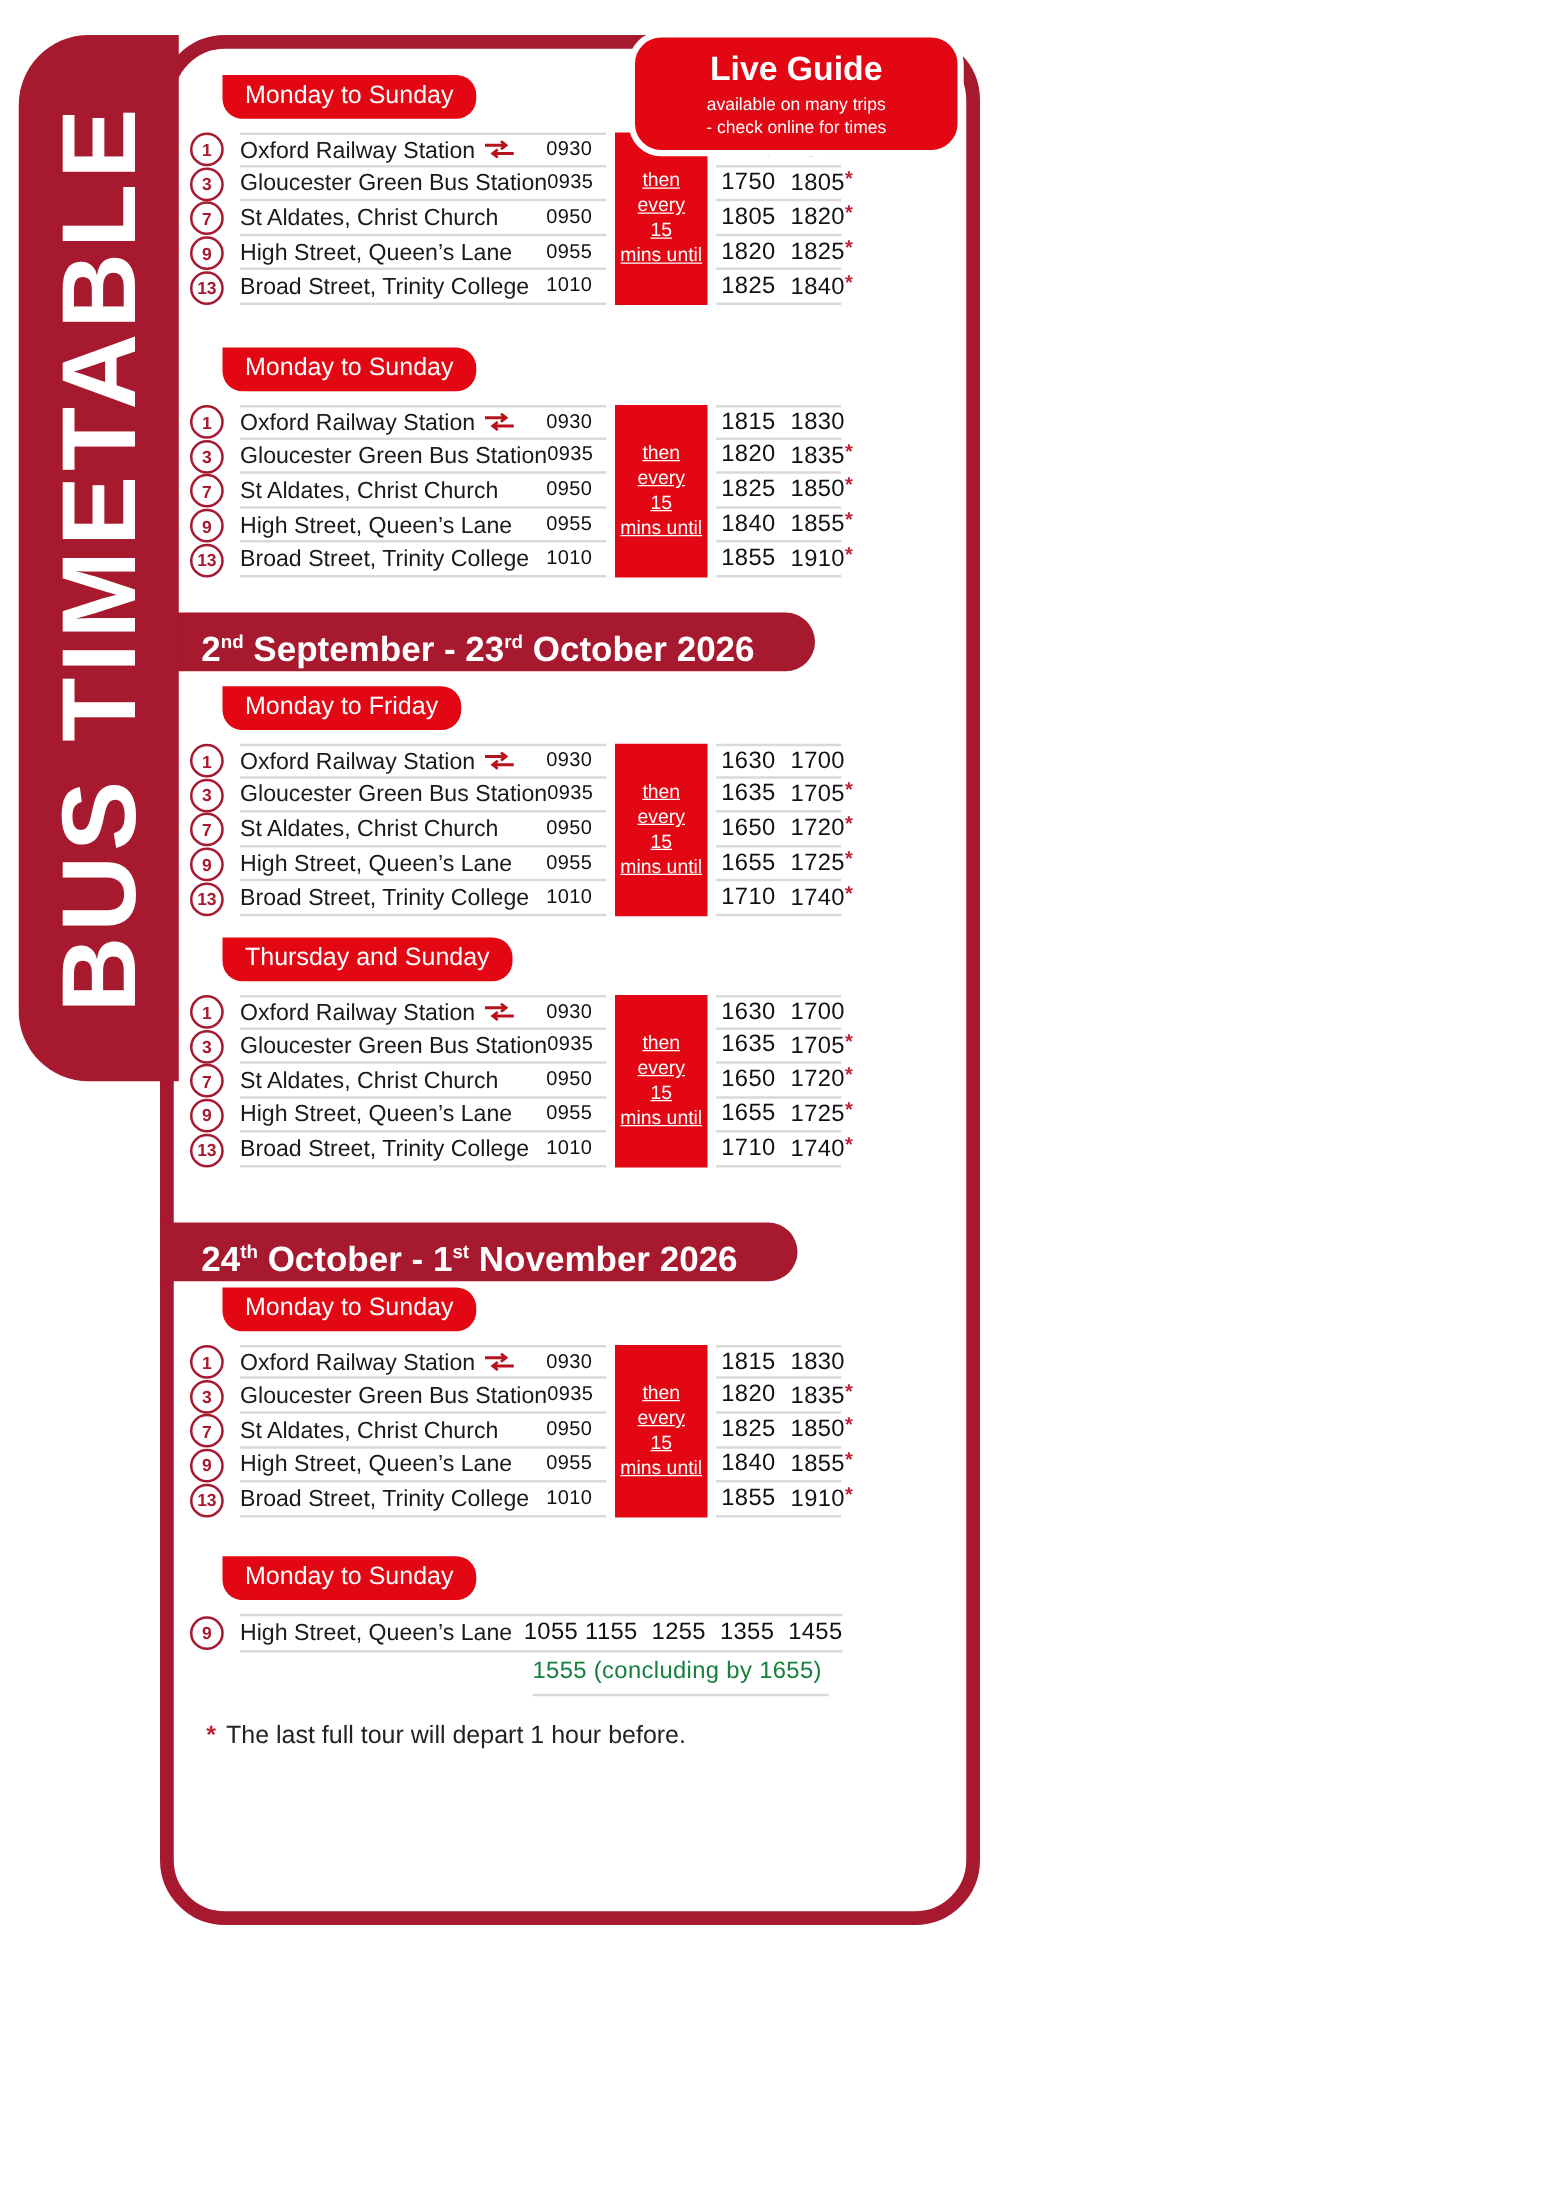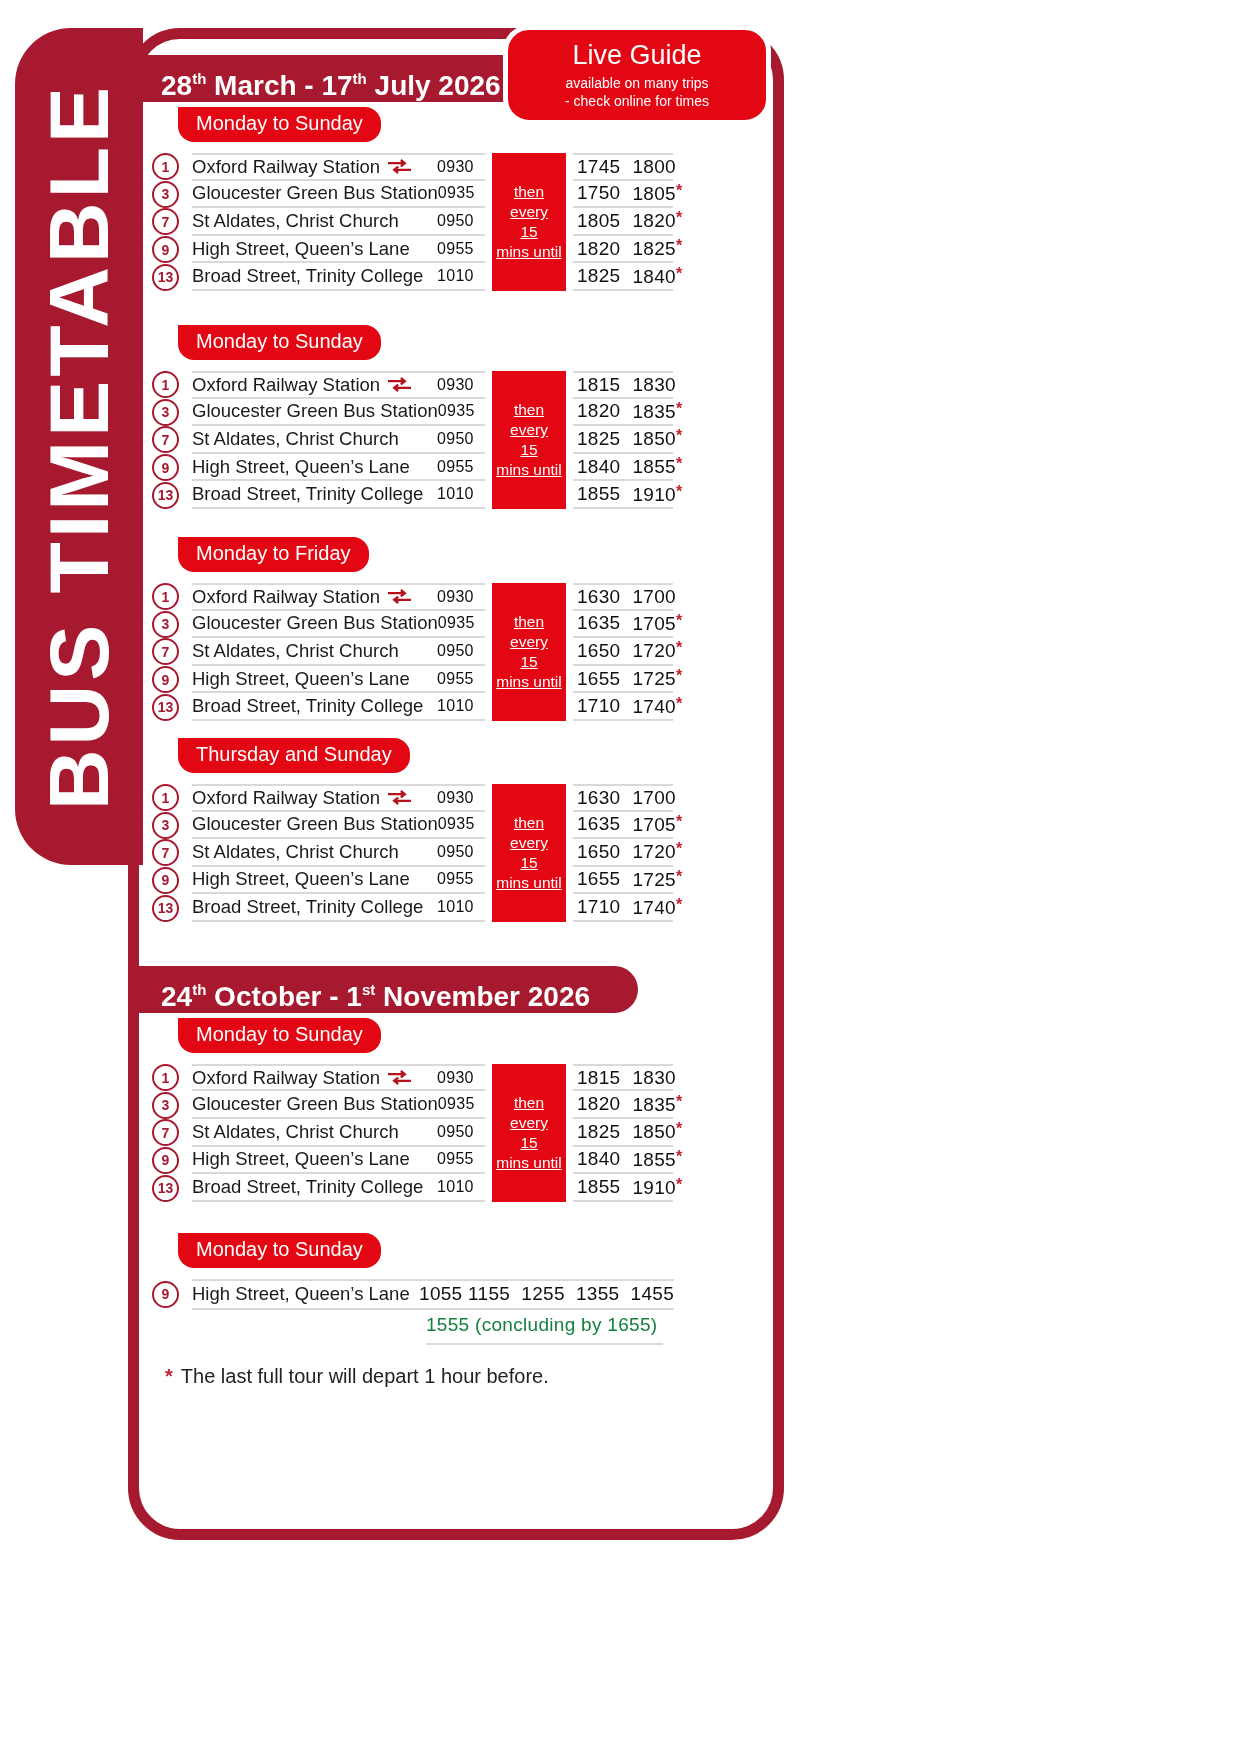--- a/index.html
+++ b/index.html
@@ -24,21 +24,21 @@
   .sidebar-title{
     color:#fff;font-weight:bold;font-size:84px;letter-spacing:4px;
     writing-mode:vertical-rl;transform:rotate(180deg);white-space:nowrap;
   }
   .live-guide{
     position:absolute;left:503px;top:25px;width:268px;height:100px;
     box-sizing:border-box;background:var(--bright);border:5px solid #fff;
     border-radius:26px;z-index:3;color:#fff;
     display:flex;flex-direction:column;align-items:center;justify-content:center;
   }
-  .lg-title{font-size:27px;font-weight:normal;margin-bottom:3px;}
+  .lg-title{font-size:27px;font-weight:bold;margin-bottom:3px;}
   .lg-line{font-size:14px;line-height:1.3;}
 
   .section{margin-top:34px;}
   .section:first-child{margin-top:0;}
   .sec-s3{margin-top:28px;}
   .sec-s4{margin-top:44px;}
   .sec-s5{margin-top:31px;}
 
   .section-header{
     background:var(--dark);color:#fff;font-weight:bold;font-size:28px;
@@ -104,21 +104,20 @@
   .footnote .fstar{color:var(--star);font-weight:bold;margin-right:8px;}
 </style>
 </head>
 <body>
 
 <div class="page">
 
   <div class="panel">
     <div class="sections">
         <div class="section sec-s1">
-          <div class="section-header"><span>28</span><span class="sup">th</span><span> March - 17</span><span class="sup">th</span><span> July 2026</span></div>
           <div class="day-pill">Monday to Sunday</div>
           <div class="table standard">
             <div class="row first">
               <div class="numcell">
                 <span class="badge">1</span>
               </div>
               <div class="seg-left">
                 <span class="stop">
                   <span>Oxford Railway Station</span>
                   <span class="rail-icon">
@@ -299,20 +298,21 @@
             </div>
             <div class="then-box">
               <div>then</div>
               <div>every</div>
               <div>15</div>
               <div>mins until</div>
             </div>
           </div>
         </div>
         <div class="section sec-s3">
+          <div class="section-header"><span>2</span><span class="sup">nd</span><span> September - 23</span><span class="sup">rd</span><span> October 2026</span></div>
           <div class="day-pill">Monday to Friday</div>
           <div class="table standard">
             <div class="row first">
               <div class="numcell">
                 <span class="badge">1</span>
               </div>
               <div class="seg-left">
                 <span class="stop">
                   <span>Oxford Railway Station</span>
                   <span class="rail-icon">

